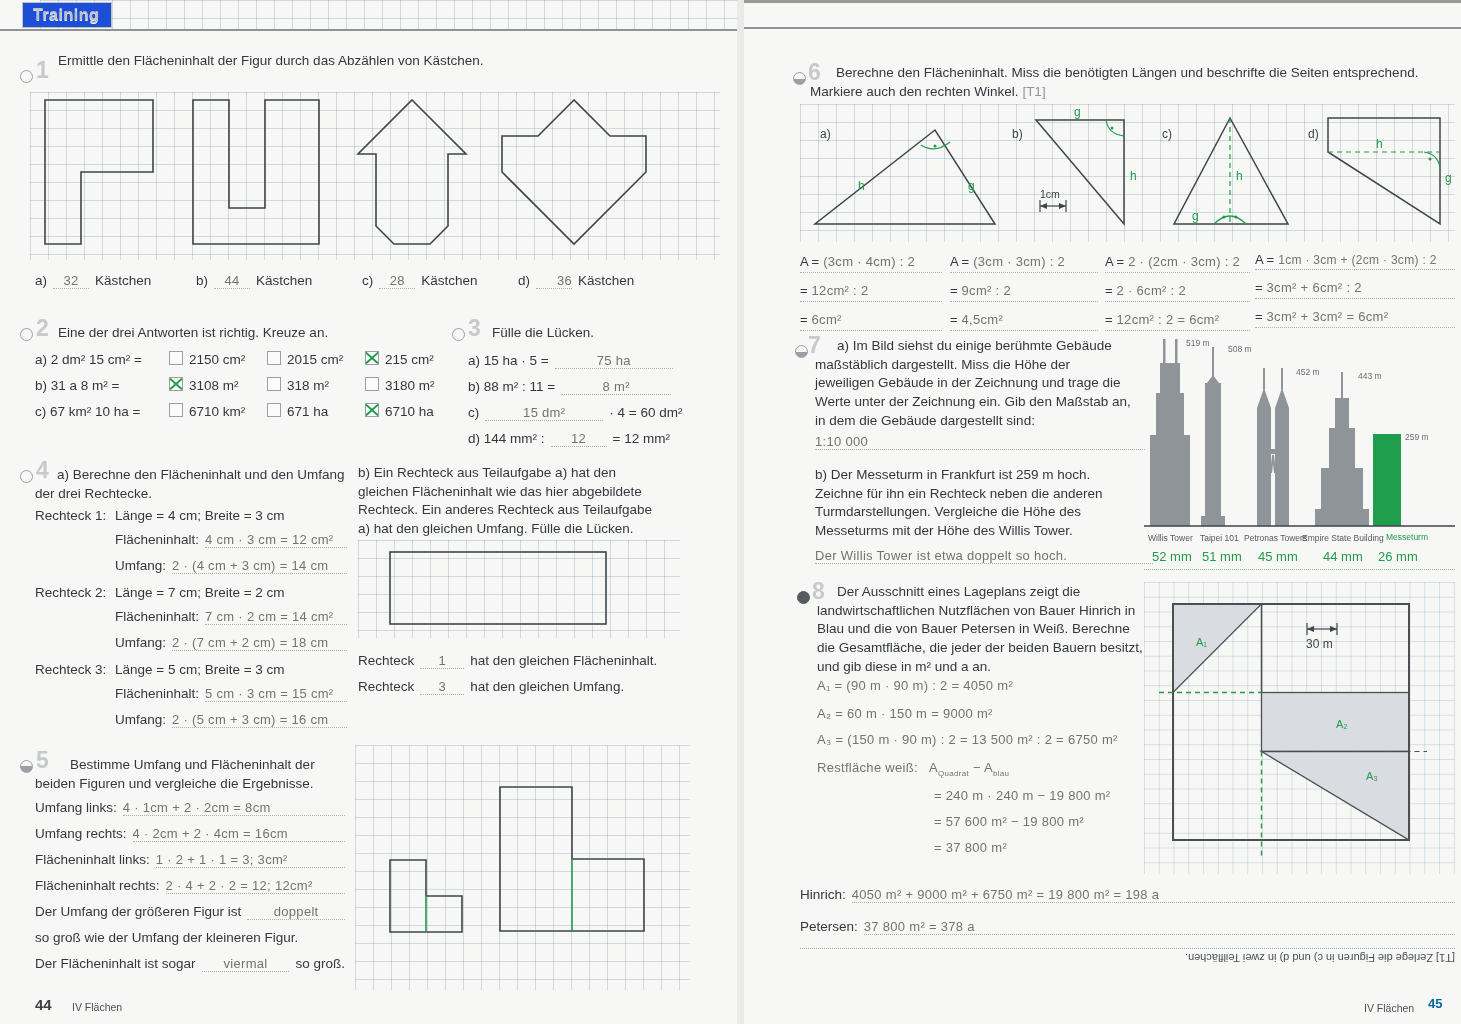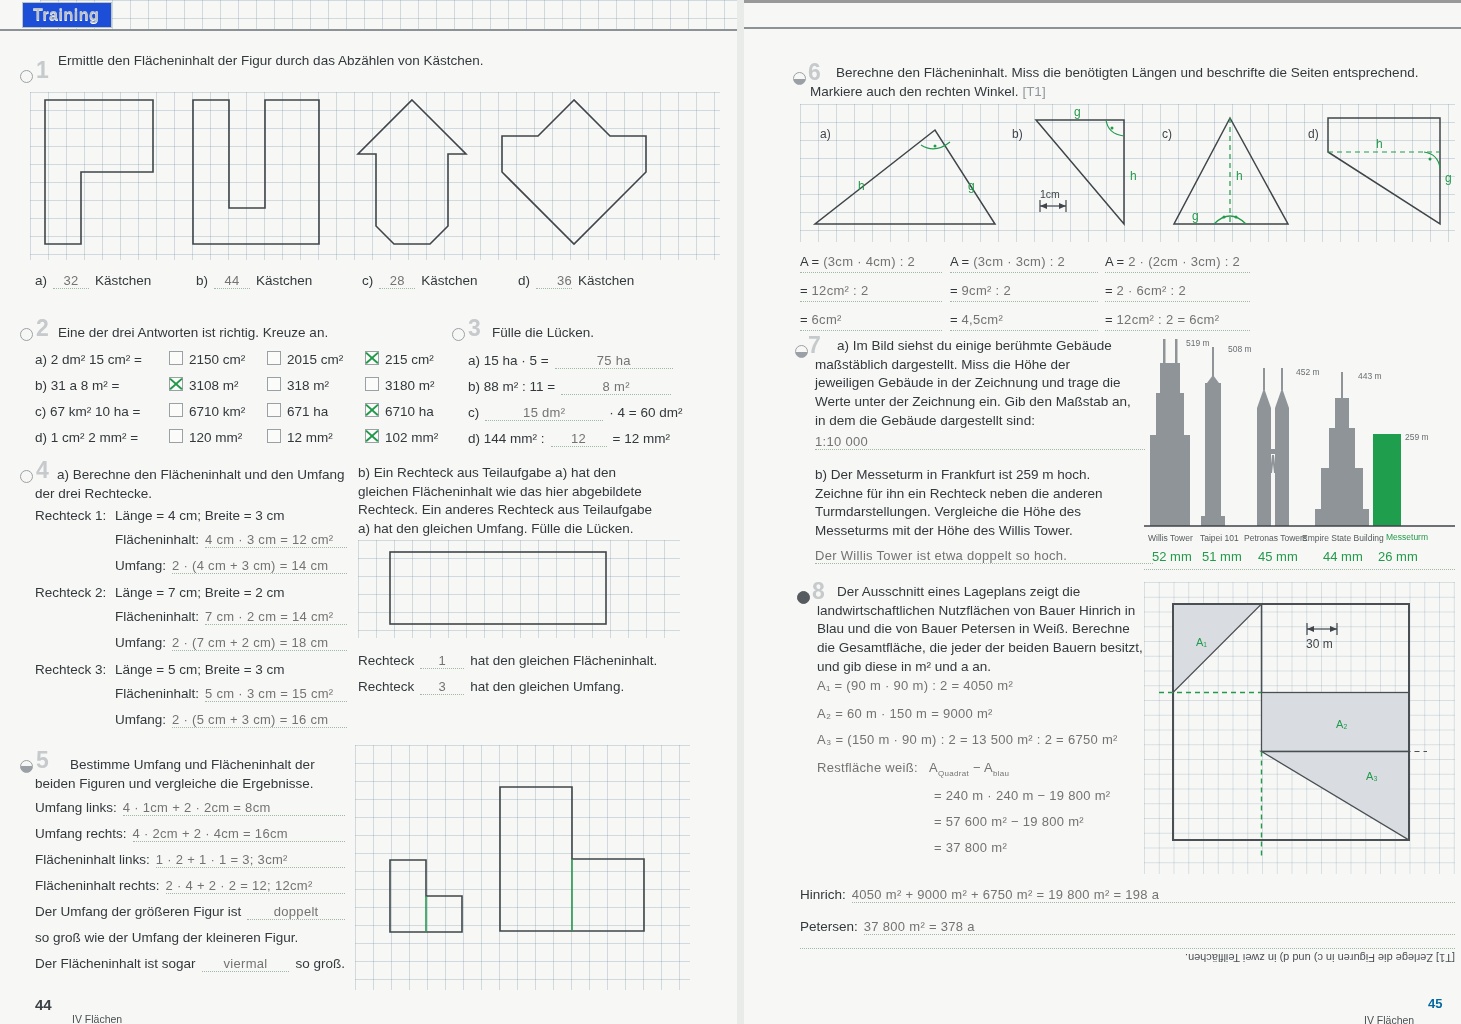--- a/index.html
+++ b/index.html
@@ -3,21 +3,21 @@
 <meta charset="utf-8">
 <style>
   html,body{margin:0;padding:0;}
   body{width:1461px;height:1024px;background:#e9ebe8;font-family:"Liberation Sans","DejaVu Sans",sans-serif;overflow:hidden;position:relative;}
   .p{position:absolute;}
   .page{background:#f7f8f5;position:absolute;top:0;height:1024px;}
   #page-left{left:0;width:737px;}
   #spine{left:737px;width:7px;height:1024px;background:linear-gradient(to right,#191919 0 2px,#5a5a5a 2px 3px,#c9ccc9 3px 5px,#e4e6e3 5px);}
   #page-right{left:744px;width:717px;}
   .t{font-size:13.5px;color:#33383d;line-height:1.38;}
-  .small{font-size:10.5px;color:#4a4f54;margin-top:12px;}
+  .small{font-size:10.5px;color:#4a4f54;}
   .hand{color:#737373;font-size:13px;letter-spacing:.3px;}
   .ul{border-bottom:1.5px dotted #9fb9a9;}
   .row{display:flex;align-items:baseline;gap:6px;}
   .grid{background-image:linear-gradient(to right,rgba(120,148,170,.30) 1px,transparent 1px),linear-gradient(to bottom,rgba(120,148,170,.30) 1px,transparent 1px);background-size:18px 18px;}
   .grid15{background-image:linear-gradient(to right,rgba(120,148,170,.25) 1px,transparent 1px),linear-gradient(to bottom,rgba(120,148,170,.25) 1px,transparent 1px);background-size:14.75px 14.75px;}
   .exnum{font-size:23px;font-weight:700;color:#c6cacd;}
   .exicon{width:11px;height:11px;border-radius:50%;border:1.6px solid #9aa0a5;display:inline-block;background:#f7f8f5;}
   .exicon.half{background:linear-gradient(to bottom,#f7f8f5 50%,#9aa0a5 50%);}
   .exicon.full{background:#565b5f;border-color:#565b5f;}
   .cb{position:relative;width:12px;height:12px;border:1.4px solid #9aa1a6;background:#fbfcfa;display:inline-block;flex:none;top:1px;}
@@ -125,35 +125,20 @@
       </span>
     <span class="row" style="width:92px;">
         <span class="cb"></span>
         <span class="t">671 ha</span>
       </span>
     <span class="row" style="width:92px;">
         <span class="cb checked"></span>
         <span class="t">6710 ha</span>
       </span>
   </div>
-  <div class="p row" style="left:35px;top:428px;">
-    <span class="t" style="width:128px;">d) 1 cm² 2 mm² =</span>
-    <span class="row" style="width:92px;">
-        <span class="cb"></span>
-        <span class="t">120 mm²</span>
-      </span>
-    <span class="row" style="width:92px;">
-        <span class="cb"></span>
-        <span class="t">12 mm²</span>
-      </span>
-    <span class="row" style="width:92px;">
-        <span class="cb checked"></span>
-        <span class="t">102 mm²</span>
-      </span>
-  </div>
 
   <span class="p exicon" style="left:452px;top:328px;"></span>
   <span class="p exnum" style="left:468px;top:315px;">3</span>
   <span class="p t" style="left:492px;top:324px;">Fülle die Lücken.</span>
 
   <div class="p row" style="left:468px;top:352px;">
     <span class="t">a) 15 ha · 5 =</span>
     <span class="hand ul" style="min-width:118px;text-align:center;">75 ha</span>
   </div>
   <div class="p row" style="left:468px;top:378px;">
@@ -341,20 +326,25 @@
   </div>
   <div class="p" style="left:206px;top:252px;width:148px;">
     <div class="fline"><span class="pre">A =</span><span class="hand">(3cm · 3cm) : 2</span></div>
     <div class="fline"><span class="pre">=</span><span class="hand">9cm² : 2</span></div>
     <div class="fline"><span class="pre">=</span><span class="hand">4,5cm²</span></div>
   </div>
   <div class="p" style="left:361px;top:252px;width:145px;">
     <div class="fline"><span class="pre">A =</span><span class="hand">2 · (2cm · 3cm) : 2</span></div>
     <div class="fline"><span class="pre">=</span><span class="hand">2 · 6cm² : 2</span></div>
     <div class="fline"><span class="pre">=</span><span class="hand">12cm² : 2 = 6cm²</span></div>
+  </div>
+  <div class="p" style="left:511px;top:252px;width:200px;">
+    <div class="fline" style="font-size:12px;"><span class="pre">A =</span><span class="hand" style="font-size:12px;">1cm · 3cm + (2cm · 3cm) : 2</span></div>
+    <div class="fline"><span class="pre">=</span><span class="hand">3cm² + 6cm² : 2</span></div>
+    <div class="fline"><span class="pre">=</span><span class="hand">3cm² + 3cm² = 6cm²</span></div>
   </div>
 
   <span class="p exicon half" style="left:51px;top:345px;"></span>
   <span class="p exnum" style="left:64px;top:332px;">7</span>
   <div class="p t indent22" style="left:71px;top:337px;width:318px;">a) Im Bild siehst du einige berühmte Gebäude maßstäblich dargestellt. Miss die Höhe der jeweiligen Gebäude in der Zeichnung und trage die Werte unter der Zeichnung ein. Gib den Maßstab an, in dem die Gebäude dargestellt sind:</div>
   <div class="p hand ul" style="left:71px;top:434px;width:330px;">1:10 000</div>
   <div class="p t" style="left:71px;top:466px;width:324px;">b) Der Messeturm in Frankfurt ist 259 m hoch. Zeichne für ihn ein Rechteck neben die anderen Turmdarstellungen. Vergleiche die Höhe des Messeturms mit der Höhe des Willis Tower.</div>
   <div class="p hand ul" style="left:71px;top:548px;width:338px;">Der Willis Tower ist etwa doppelt so hoch.</div>
 
   <div class="p" style="left:400px;top:333px;width:311px;height:245px;">

